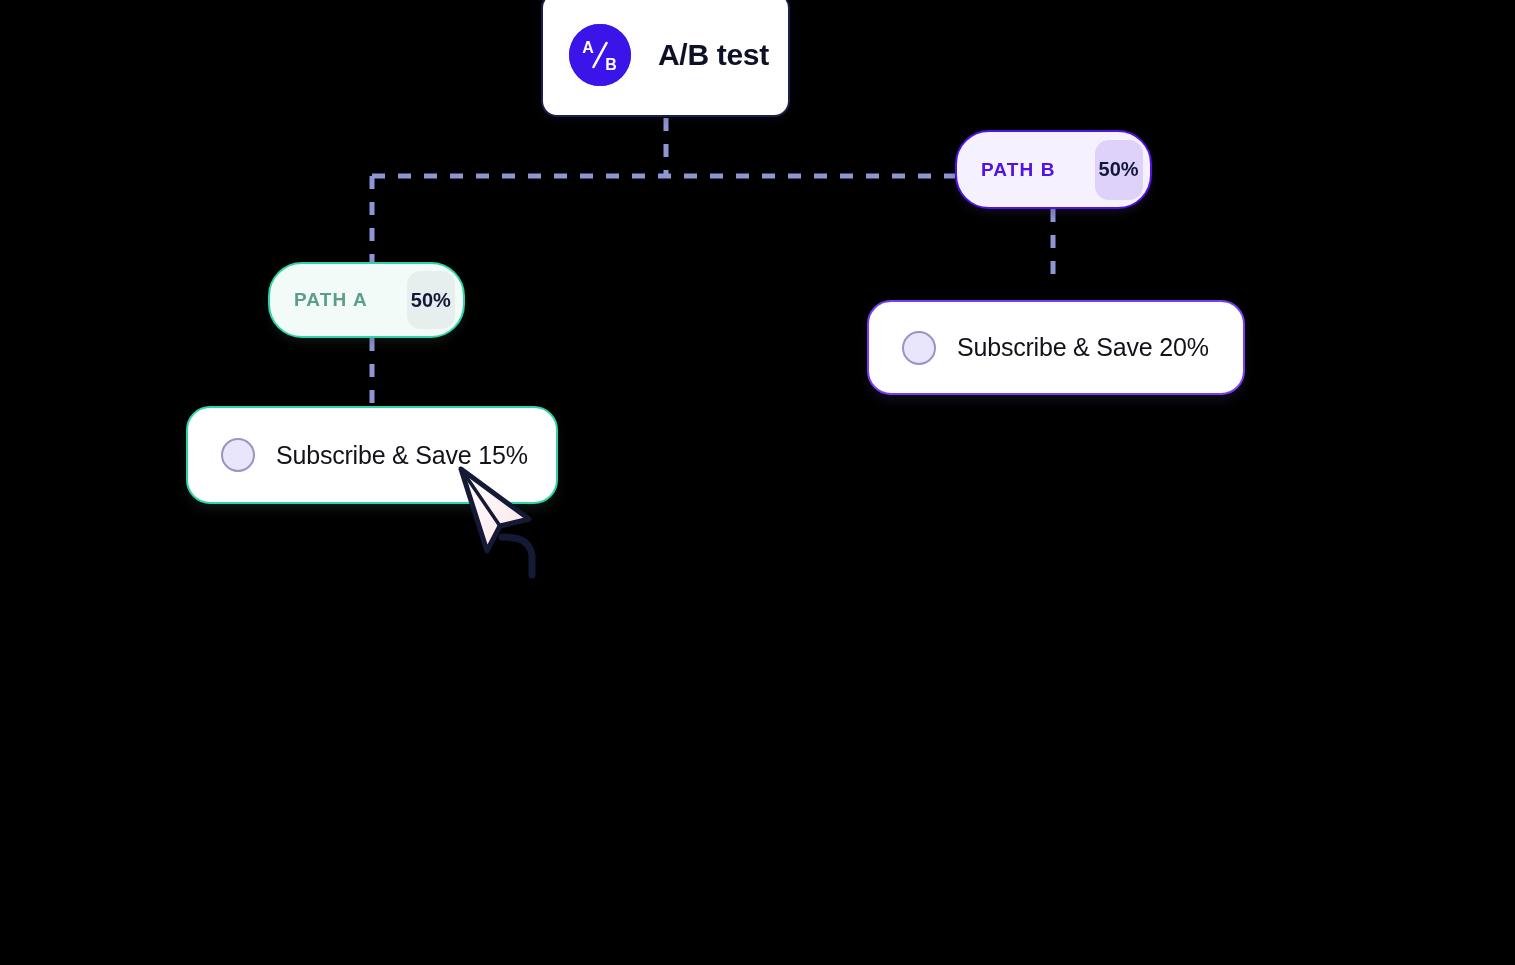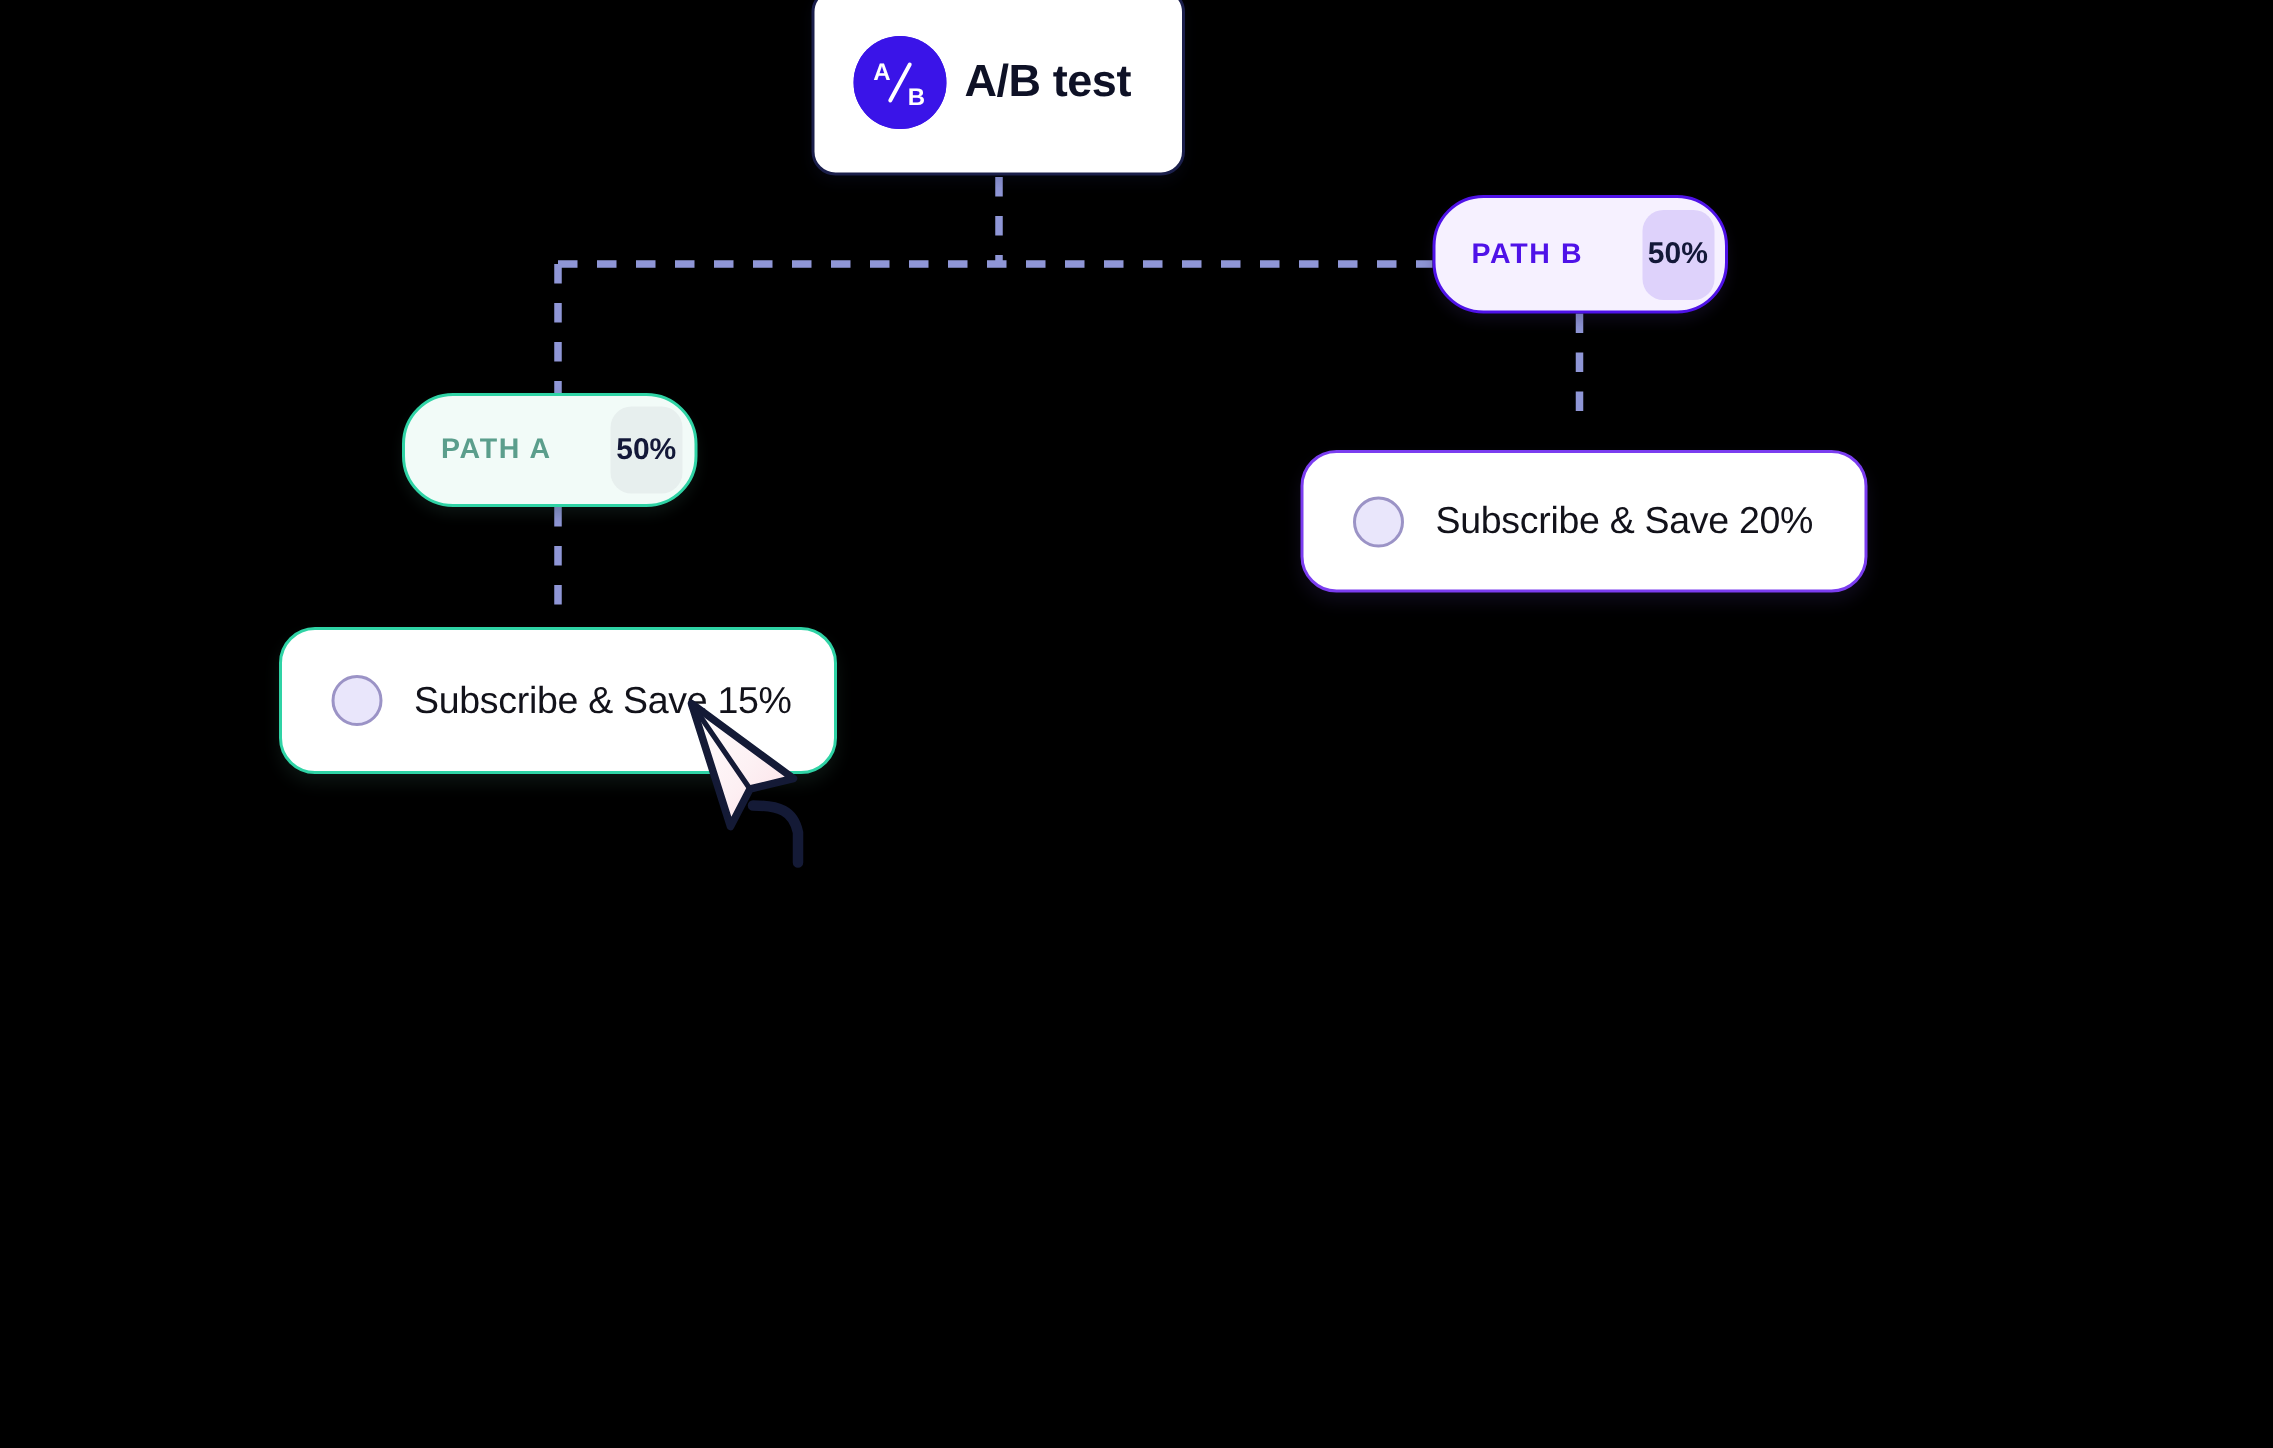--- a/index.html
+++ b/index.html
@@ -48,21 +48,21 @@
   .ab-icon {
     width: 62px;
     height: 62px;
     border-radius: 50%;
     background: #3a14e8;
     flex: 0 0 auto;
     position: relative;
   }
   .ab-icon svg { display: block; }
   .ab-title {
-    margin-left: 12px;
+    margin-left: 27px;
     font-size: 30px;
     font-weight: 700;
     color: #0e1126;
     letter-spacing: -0.3px;
     white-space: nowrap;
   }
 
   
   .path-badge {
     position: absolute;
@@ -155,21 +155,20 @@
     letter-spacing: -0.2px;
   }
 
   #card-a {
     left: 186px;
     top: 406px;
     width: 372px;
     height: 98px;
     border: 2.5px solid #2fd3a5;
     box-shadow: 0 6px 11px rgba(40,70,60,0.30);
-    margin-top: 12px;
   }
   #card-b {
     left: 867px;
     top: 300px;
     width: 378px;
     height: 95px;
     border: 2.5px solid #7b3df0;
     box-shadow: 0 6px 11px rgba(45,35,85,0.30);
   }
 

